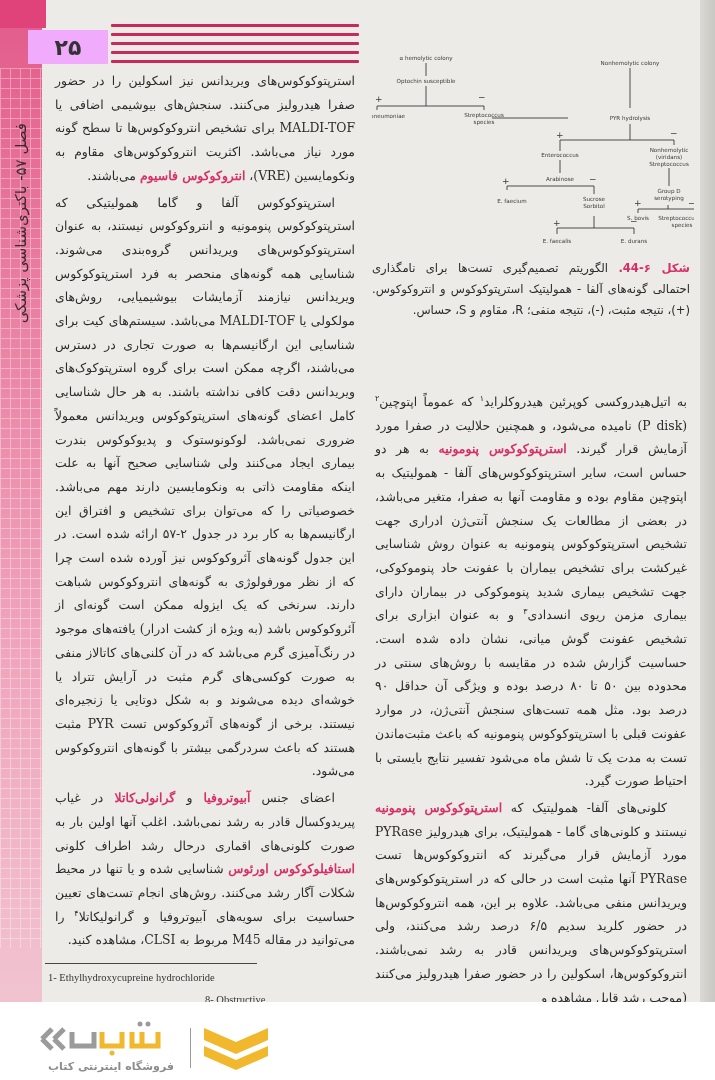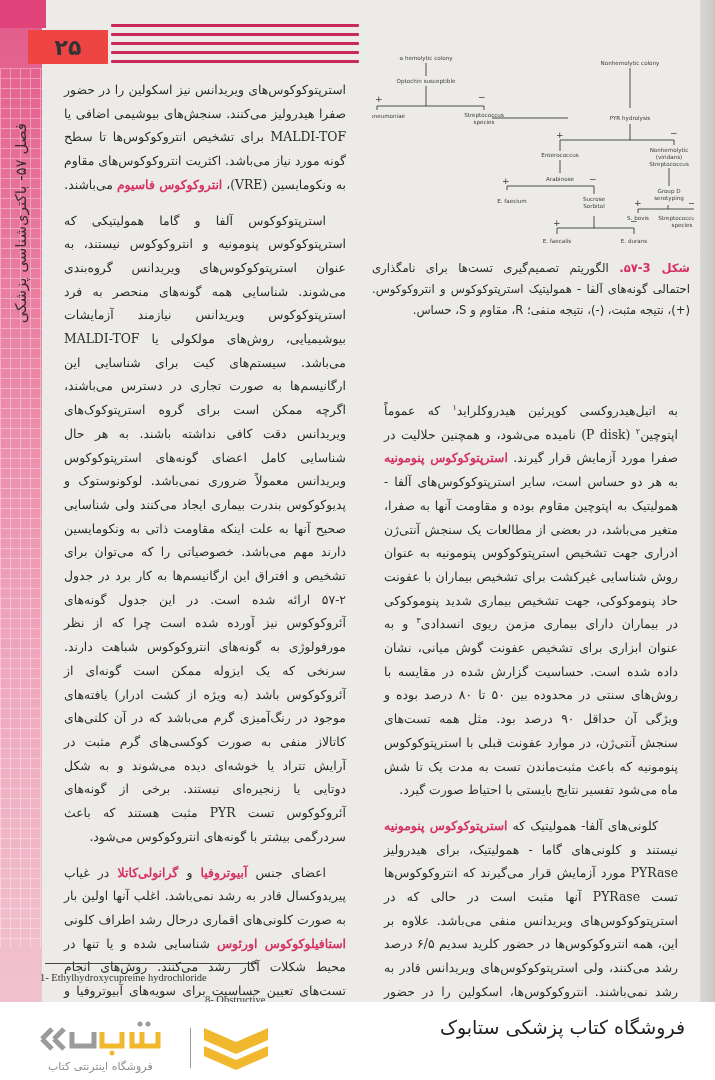--- a/index.html
+++ b/index.html
@@ -14,61 +14,61 @@
     .edge-top { position: absolute; left: 0; top: 0; width: 46px; height: 28px; background: #e0427a; }
     .side-grid { position: absolute; left: 0; top: 68px; width: 42px; height: 880px; opacity: .35;
       background-image: linear-gradient(#ffffff 1px, transparent 1px), linear-gradient(90deg, #ffffff 1px, transparent 1px);
       background-size: 10px 10px; }
     .chapter-tab { position: absolute; left: 6px; top: 78px; width: 30px; height: 290px;
       display: flex; align-items: center; justify-content: center; }
     .chapter-tab span { writing-mode: vertical-rl; transform: rotate(180deg); color: #3a2a30;
       font-size: 15px; white-space: nowrap; direction: rtl; }
 
     
-    .page-num-box { position: absolute; left: 28px; top: 30px; width: 80px; height: 34px; background: #ef4444;
+    .page-num-box { position: absolute; left: 28px; top: 30px; width: 80px; height: 34px; background: #f0abfc;
       display: flex; align-items: center; justify-content: center; }
     .page-num-box span { font-size: 22px; font-weight: bold; color: #333; font-family: "DejaVu Sans", sans-serif; }
     .header-stripes { position: absolute; left: 111px; top: 24px; width: 248px; height: 44px; }
     .header-stripes i { display: block; height: 3px; margin-bottom: 6px; background: #c8285e; border-radius: 1px; }
 
     
     .col { position: absolute; direction: rtl; text-align: justify; text-align-last: right;
       font-family: "DejaVu Serif", serif; font-size: 12.4px; line-height: 23.7px; color: #2b2b2b; }
     .col-left { left: 52px; top: 66px; width: 306px; }
     .col-right { left: 372px; top: 387px; width: 318px; }
-    .col p { margin: 12px; }
+    .col p { margin: 3px; }
     .indent { text-indent: 20px; }
     .hl { color: #d63068; font-weight: bold; }
     sup { font-size: 8px; line-height: 0; }
 
     
     .figure { position: absolute; left: 372px; top: 48px; width: 322px; height: 215px; }
     .figure svg { width: 100%; height: 100%; }
     .figure text { font-family: "DejaVu Sans", sans-serif; font-size: 5.6px; fill: #3a3a3a; }
     .figure .sign { font-size: 9px; }
     .caption { position: absolute; left: 372px; top: 258px; width: 318px; direction: rtl; text-align: justify; text-align-last: right;
       font-family: "DejaVu Sans", sans-serif; font-size: 11.6px; line-height: 21px; color: #2b2b2b; }
     .caption .fig-label { color: #d63068; font-weight: bold; }
 
     .next-page-edge { position: absolute; left: 700px; top: 0; width: 15px; height: 1002px;
       background: linear-gradient(90deg, #d9d8d4, #c9c8c3); }
 
     
     .fn-rule { position: absolute; left: 45px; top: 963px; width: 212px; height: 1px; background: #444; }
     .footnote { position: absolute; font-family: "Liberation Serif", serif; font-size: 10.5px; color: #333; direction: ltr; }
-    .fn1 { left: 40px; top: 972px; }
+    .fn1 { left: 48px; top: 972px; }
     .fn2 { left: 45px; top: 994px; margin-top: 26px; }
     .fn3 { left: 205px; top: 994px; }
 
     
     .footer { position: absolute; left: 0; top: 1002px; width: 715px; height: 78px; background: #ffffff; }
     .logo-chevron { position: absolute; left: 200px; top: 22px; width: 72px; height: 46px; }
     .logo-divider { position: absolute; left: 190px; top: 26px; width: 1px; height: 40px; background: #9b9b9b; }
     .logo-word { position: absolute; left: 38px; top: 18px; width: 145px; height: 38px; }
-    .logo-tagline { position: absolute; left: 48px; top: 58px; font-size: 11px; color: #8c8c8c; direction: rtl; }
+    .logo-tagline { position: absolute; left: 48px; top: 58px; font-size: 11px; color: #8c8c8c; direction: rtl; font-weight: bold; }
     .store-name { position: absolute; right: 30px; top: 14px; font-size: 19px; color: #222; direction: rtl; font-family: "DejaVu Sans", sans-serif; }
     .store-url { position: absolute; right: 28px; top: 44px; font-size: 24px; letter-spacing: 7px; color: #111; font-family: "DejaVu Sans", sans-serif; }
     .store-url .y { color: #f1b82d; }
   </style>
 </head>
 <body>
 
 <div class="scan">
   <div class="edge-band"></div>
   <div class="side-grid"></div>
@@ -160,21 +160,21 @@
       <text x="310" y="179" text-anchor="middle">species</text>
 
       <text class="sign" x="181" y="178">+</text>
       <text class="sign" x="258" y="176">−</text>
       <text x="185" y="195" text-anchor="middle">E. faecalis</text>
       <text x="262" y="195" text-anchor="middle">E. durans</text>
     </svg>
   </div>
 
   <div class="caption">
-    <span class="fig-label">شکل 3-۵۷.</span><span> الگوریتم تصمیم‌گیری تست‌ها برای نامگذاری احتمالی گونه‌های آلفا - همولیتیک استرپتوکوکوس و انتروکوکوس. (+)، نتیجه مثبت، (-)، نتیجه منفی؛ R، مقاوم و S، حساس.</span>
+    <span class="fig-label">شکل ۶-44.</span><span> الگوریتم تصمیم‌گیری تست‌ها برای نامگذاری احتمالی گونه‌های آلفا - همولیتیک استرپتوکوکوس و انتروکوکوس. (+)، نتیجه مثبت، (-)، نتیجه منفی؛ R، مقاوم و S، حساس.</span>
   </div>
 
   <div class="col col-right">
     <p><span>به اتیل‌هیدروکسی کوپرئین هیدروکلراید</span><sup>۱</sup><span> که عموماً اپتوچین</span><sup>۲</sup><span> (P disk) نامیده می‌شود، و همچنین حلالیت در صفرا مورد آزمایش قرار گیرند. </span><span class="hl">استرپتوکوکوس پنومونیه</span><span> به هر دو حساس است، سایر استرپتوکوکوس‌های آلفا - همولیتیک به اپتوچین مقاوم بوده و مقاومت آنها به صفرا، متغیر می‌باشد، در بعضی از مطالعات یک سنجش آنتی‌ژن ادراری جهت تشخیص استرپتوکوکوس پنومونیه به عنوان روش شناسایی غیرکشت برای تشخیص بیماران با عفونت حاد پنوموکوکی، جهت تشخیص بیماری شدید پنوموکوکی در بیماران دارای بیماری مزمن ریوی انسدادی</span><sup>۳</sup><span> و به عنوان ابزاری برای تشخیص عفونت گوش میانی، نشان داده شده است. حساسیت گزارش شده در مقایسه با روش‌های سنتی در محدوده بین ۵۰ تا ۸۰ درصد بوده و ویژگی آن حداقل ۹۰ درصد بود. مثل همه تست‌های سنجش آنتی‌ژن، در موارد عفونت قبلی با استرپتوکوکوس پنومونیه که باعث مثبت‌ماندن تست به مدت یک تا شش ماه می‌شود تفسیر نتایج بایستی با احتیاط صورت گیرد.</span></p>
     <p class="indent"><span>کلونی‌های آلفا- همولیتیک که </span><span class="hl">استرپتوکوکوس پنومونیه</span><span> نیستند و کلونی‌های گاما - همولیتیک، برای هیدرولیز PYRase مورد آزمایش قرار می‌گیرند که انتروکوکوس‌ها تست PYRase آنها مثبت است در حالی که در استرپتوکوکوس‌های ویریدانس منفی می‌باشد. علاوه بر این، همه انتروکوکوس‌ها در حضور کلرید سدیم ۶/۵ درصد رشد می‌کنند، ولی استرپتوکوکوس‌های ویریدانس قادر به رشد نمی‌باشند. انتروکوکوس‌ها، اسکولین را در حضور صفرا هیدرولیز می‌کنند (موجب رشد قابل مشاهده و</span></p>
   </div>
 
   <div class="next-page-edge"></div>
 
   <div class="fn-rule"></div>
@@ -191,14 +191,13 @@
     <circle cx="102" cy="4" r="2.5" fill="#9b9b9b"></circle>
       <circle cx="110" cy="4" r="2.5" fill="#9b9b9b"></circle>
     <circle cx="74" cy="33" r="2.5" fill="#f1b82d"></circle>
   </svg>
   <div class="logo-tagline">فروشگاه اینترنتی کتاب</div>
   <div class="logo-divider"></div>
   <svg class="logo-chevron" viewBox="0 0 72 46">
     <path d="M4 4 L36 18 L68 4 L68 16 L36 30 L4 16 Z" fill="#f1b82d"></path>
     <path d="M4 22 L36 36 L68 22 L68 32 L36 46 L4 32 Z" fill="#f1b82d"></path>
   </svg>
-  <div class="store-name">فروشگاه کتاب پزشکی ستابوک</div>
 </div>
 
 </body></html>

